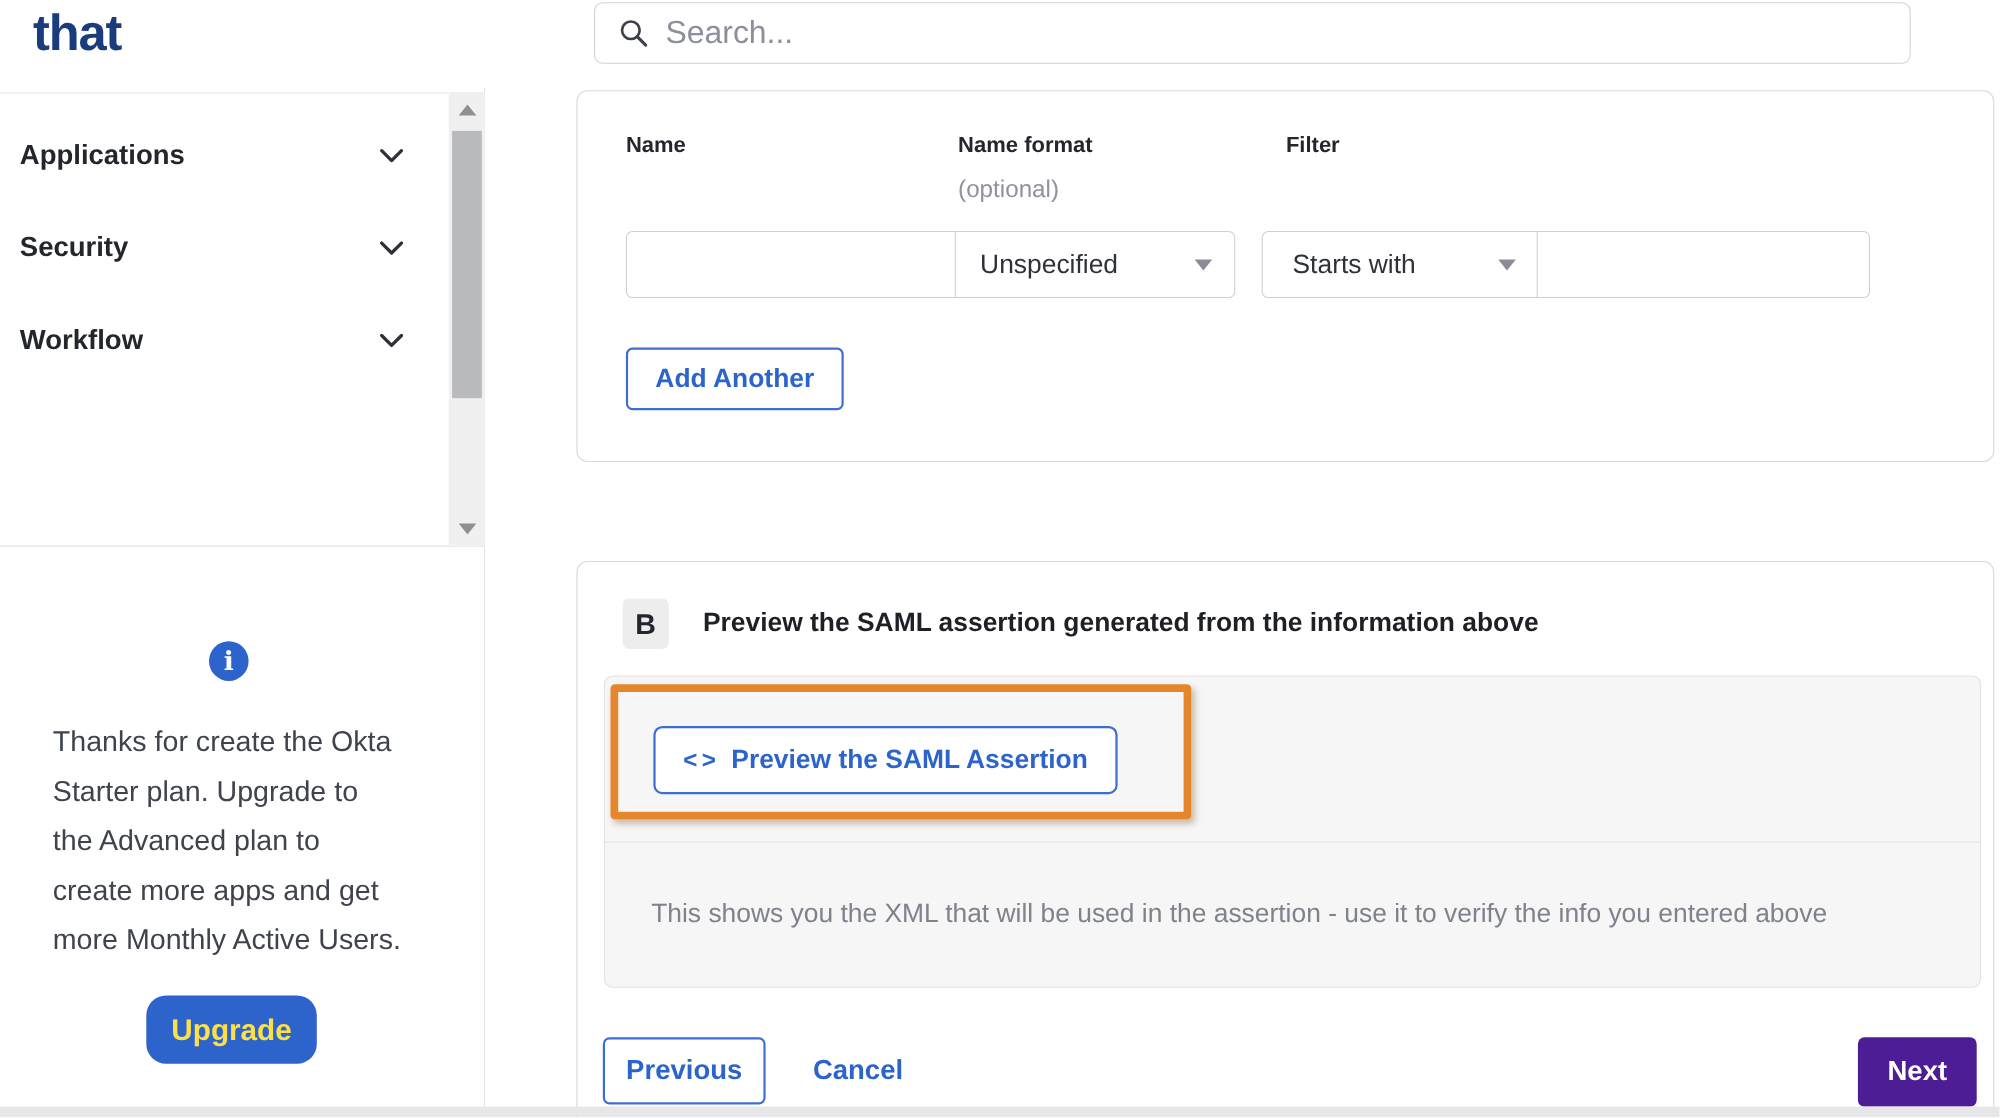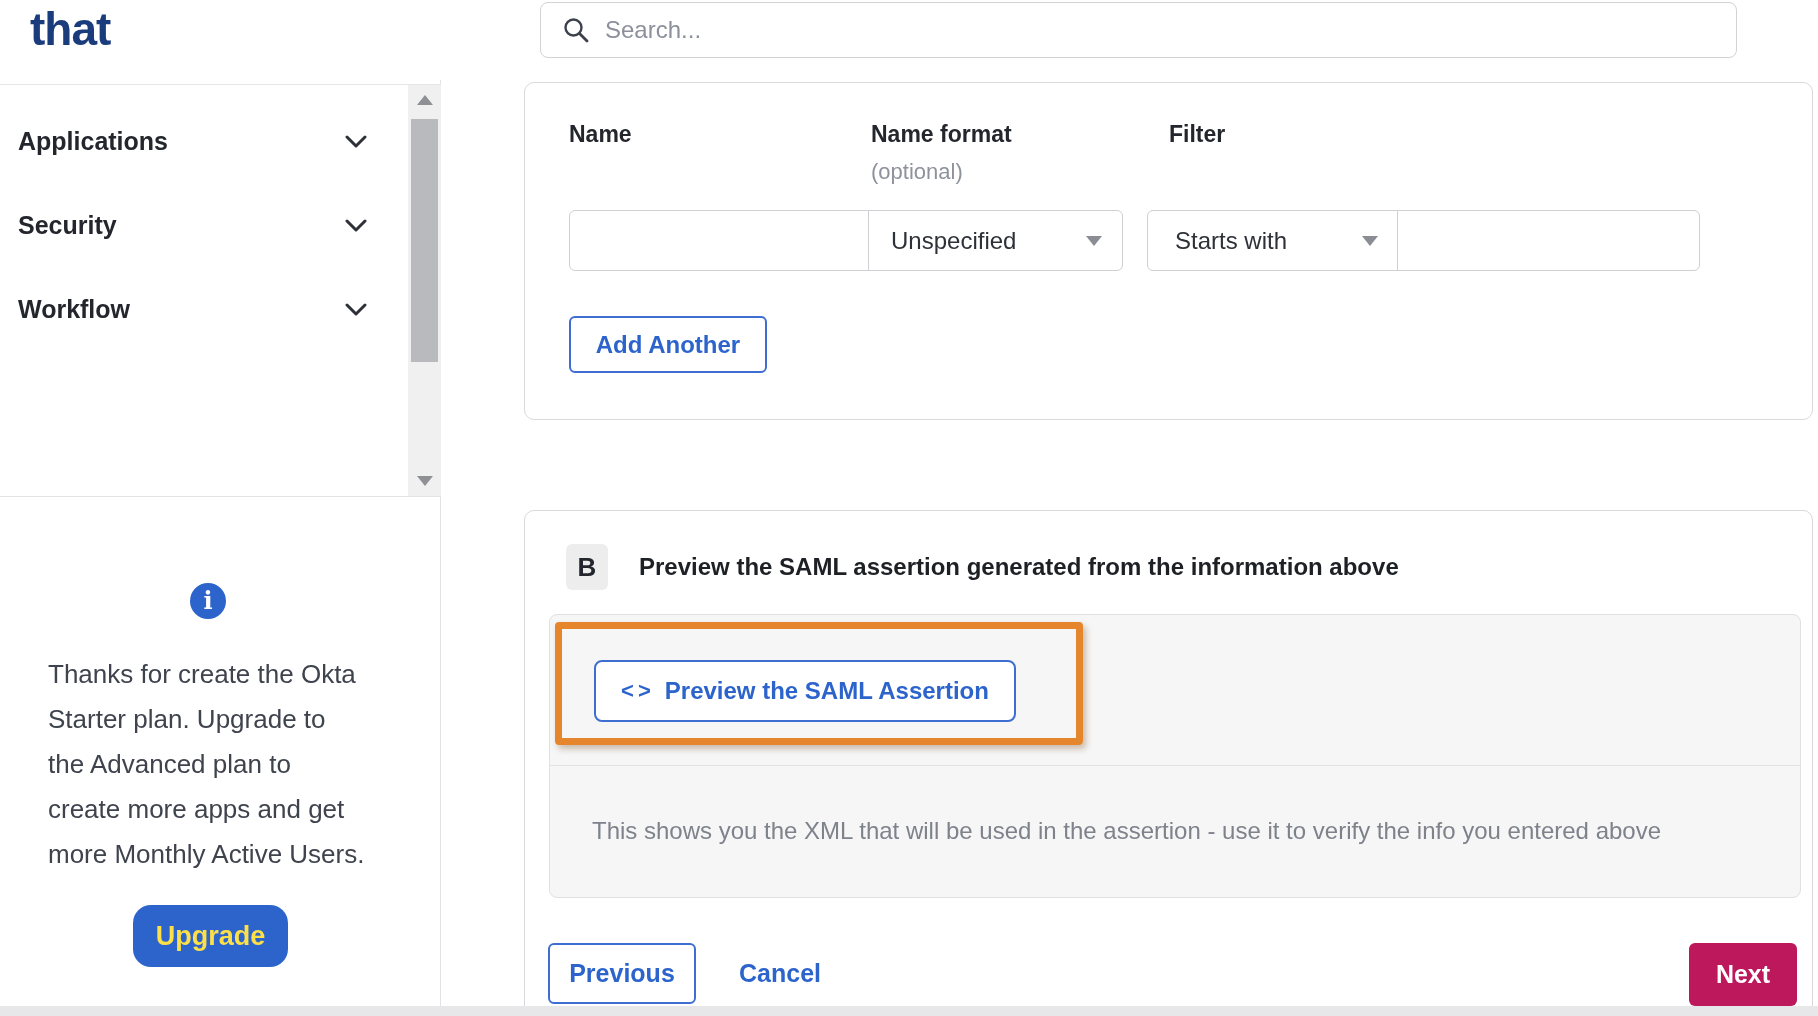--- a/index.html
+++ b/index.html
@@ -13,21 +13,21 @@
     position:absolute; left:30px; top:2px; font-size:46px; font-weight:800;
     letter-spacing:-1px; color:#1a3b7c; cursor:pointer;
   }
   .searchbox {
     position:absolute; left:540px; top:2px; width:1197px; height:56px;
     border:1px solid #d2d2d7; border-radius:8px; background:#fff;
     display:flex; align-items:center; padding-left:22px;
   }
   .searchbox svg { flex:0 0 auto; }
   .searchbox input {
-    border:none; outline:none; margin-left:16px; font-size:24px; width:1000px;
+    border:none; outline:none; margin-left:16px; font-size:29px; width:1000px;
     font-family:"Liberation Sans", sans-serif; color:#3c414c; background:transparent;
   }
   .searchbox input::placeholder { color:#8b909b; opacity:1; }
   
   .side-divider { position:absolute; left:440px; top:80px; width:1px; height:926px; background:#e3e3e6; }
   .menu {
     position:absolute; left:0; top:84px; width:441px; height:413px;
     border-top:1px solid #e7e7e9; border-bottom:1px solid #e3e3e6;
     background:#fff; overflow:hidden; padding-top:14px;
   }
@@ -64,21 +64,21 @@
     font-size:27px; font-weight:700; font-family:"Liberation Sans", sans-serif; cursor:pointer;
   }
   
   .card {
     position:absolute; left:524px; width:1289px; background:#fff;
     border:1px solid #d9d9dc; border-radius:10px;
   }
   .card-1 { top:82px; height:338px; }
   .card-2 { top:510px; height:560px; }
   
-  .f-label { position:absolute; font-size:23px; font-weight:700; color:#23262c; }
+  .f-label { position:absolute; font-size:20px; font-weight:700; color:#23262c; }
   .f-sub   { position:absolute; font-size:22px; color:#8e929d; }
   
   .fld {
     position:absolute; top:127px; height:61px; background:#fff;
     border:1px solid #cfd0d4; display:flex; align-items:center;
   }
   .fld input {
     border:none; outline:none; width:100%; height:100%; padding:0 18px;
     font-size:24px; font-family:"Liberation Sans", sans-serif; color:#23262c; background:transparent;
   }
@@ -122,21 +122,21 @@
   }
   
   .prev-btn  { position:absolute; left:23px;  top:432px; width:148px; height:61px; font-size:25px; }
   .cancel-btn {
     position:absolute; left:200px; top:432px; width:110px; height:61px;
     background:transparent; border:none; color:#2c64cc; font-size:25px; font-weight:700;
     font-family:"Liberation Sans", sans-serif; cursor:pointer;
   }
   .next-btn {
     position:absolute; left:1164px; top:432px; width:108px; height:63px;
-    background:#be185d; border:none; border-radius:6px; color:#fff;
+    background:#4c1d95; border:none; border-radius:6px; color:#fff;
     font-size:25px; font-weight:700; font-family:"Liberation Sans", sans-serif; cursor:pointer;
   }
   .bottom-strip { position:absolute; left:0; top:1006px; width:1818px; height:10px; background:#e7e7e9; z-index:9; }
 </style>
 </head>
 <body>
 
 <div class="page">
 
   <div class="logo">that</div>

